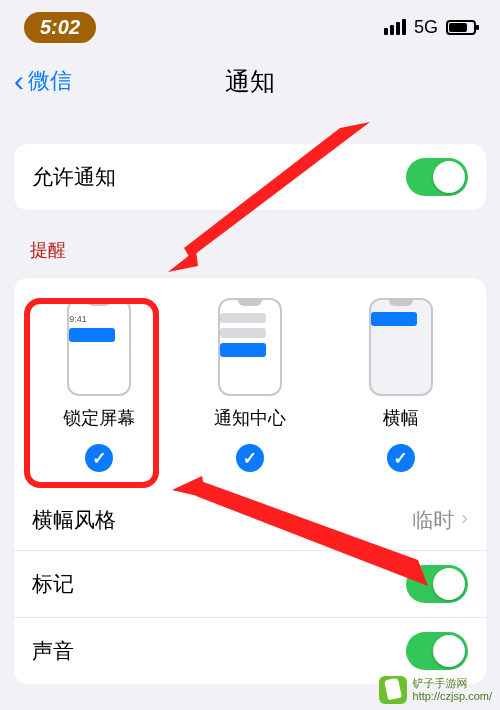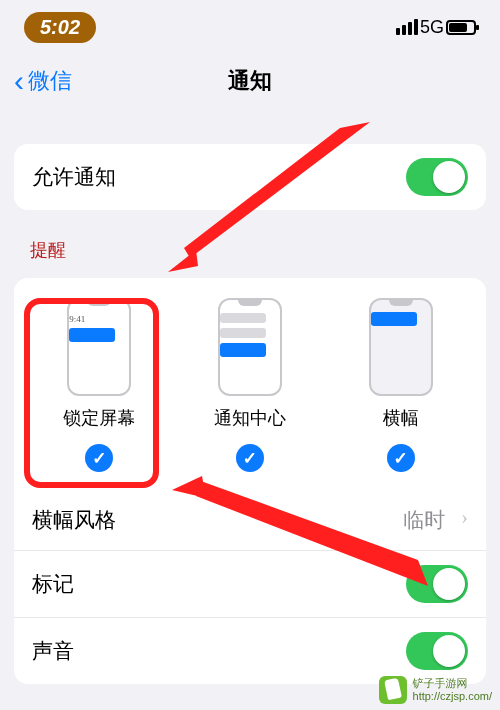--- a/index.html
+++ b/index.html
@@ -24,21 +24,21 @@
     color: #fff;
     font-size: 20px;
     font-weight: 600;
     padding: 4px 16px;
     border-radius: 20px;
     font-style: italic;
   }
   .status-right {
     display: flex;
     align-items: center;
-    gap: 2px;
+    gap: 8px;
     font-size: 18px;
     font-weight: 500;
   }
   .signal-bars { display:inline-flex; gap:2px; align-items:flex-end; }
   .signal-bars span { width:4px; background:#000; border-radius:1px; display:block; }
   .signal-bars span:nth-child(1){height:7px;}
   .signal-bars span:nth-child(2){height:10px;}
   .signal-bars span:nth-child(3){height:13px;}
   .signal-bars span:nth-child(4){height:16px;}
   .battery {
@@ -58,39 +58,38 @@
     display: flex;
     align-items: center;
     color: #0a7aff;
     font-size: 22px;
   }
   .chevron-back { font-size: 30px; margin-right:4px; font-weight: 300; }
   .nav-title {
     position: absolute;
     left: 50%;
     transform: translateX(-50%);
-    font-size: 22px;
-    font-weight: 700;
+    font-size: 25px;
+    font-weight: 400;
   }
   .section-card {
     background: #fff;
     margin: 20px 14px 0 14px;
     border-radius: 14px;
-    font-family: Liberation Serif, serif;
   }
   .list-row {
     display: flex;
     align-items: center;
     justify-content: space-between;
     padding: 14px 18px;
     min-height: 60px;
     font-size: 21px;
   }
   .list-row + .list-row { border-top: 1px solid #e8e8ea; }
-  .row-value { color: #8e8e93; display:flex; gap:16px; }
+  .row-value { color: #8e8e93; display:flex; gap:7px; }
   .toggle {
     width: 62px;
     height: 38px;
     background: #33c759;
     border-radius: 20px;
     position: relative;
   }
   .toggle .knob {
     position: absolute;
     right: 3px;

